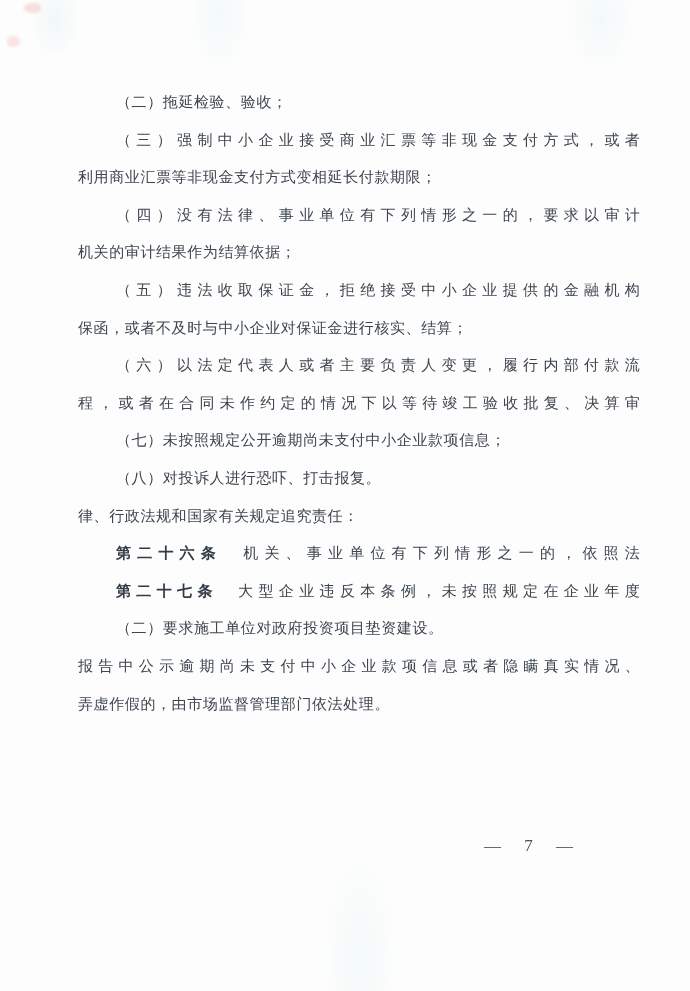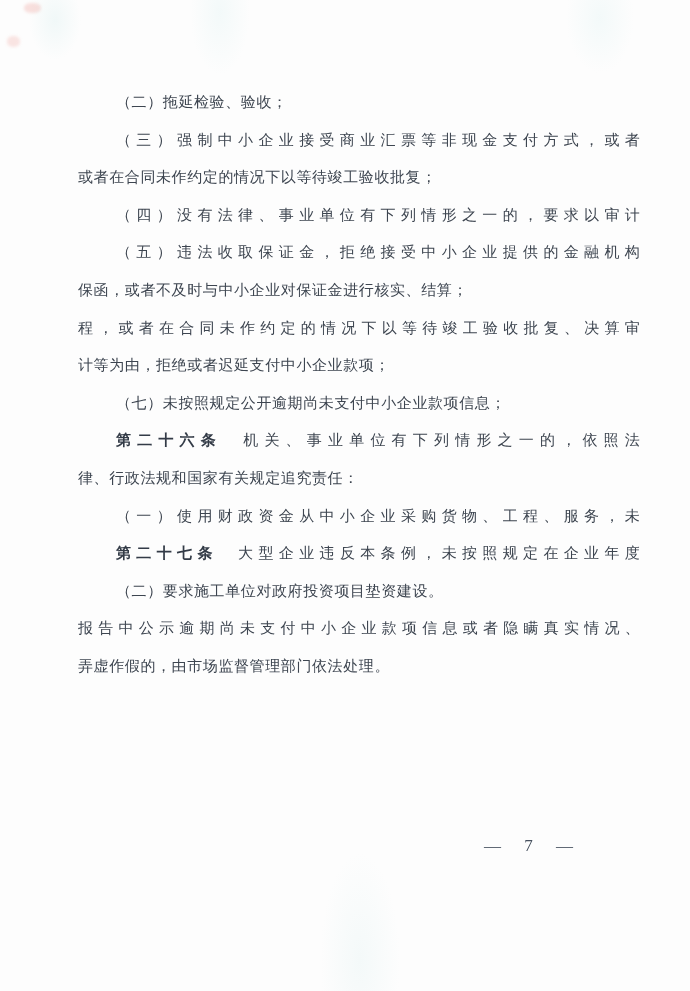--- a/index.html
+++ b/index.html
@@ -64,30 +64,31 @@
 </head>
 <body>
 
 <div class="page">
   <div class="scan-mark m1"></div>
   <div class="scan-mark m2"></div>
 
   <div class="text-block">
       <div class="line indent"><span class="run">（二）拖延检验、验收；</span></div>
       <div class="line indent fill"><span class="run">（三）强制中小企业接受商业汇票等非现金支付方式，或者</span></div>
-      <div class="line"><span class="run">或者在合同未作约定的情况下以等待竣工验收批复；</span></div>
+      <div class="line"><span class="run">利用商业汇票等非现金支付方式变相延长付款期限；</span></div>
       <div class="line indent fill"><span class="run">（四）没有法律、事业单位有下列情形之一的，要求以审计</span></div>
+      <div class="line"><span class="run">机关的审计结果作为结算依据；</span></div>
       <div class="line indent fill"><span class="run">（五）违法收取保证金，拒绝接受中小企业提供的金融机构</span></div>
       <div class="line"><span class="run">保函，或者不及时与中小企业对保证金进行核实、结算；</span></div>
+      <div class="line indent fill"><span class="run">（六）以法定代表人或者主要负责人变更，履行内部付款流</span></div>
       <div class="line fill"><span class="run">程，或者在合同未作约定的情况下以等待竣工验收批复、决算审</span></div>
-      <div class="line"><span class="run">计等为由，拒绝或者迟延支付中小企业款项；</span></div>
       <div class="line indent"><span class="run">（七）未按照规定公开逾期尚未支付中小企业款项信息；</span></div>
+      <div class="line indent"><span class="run">（八）对投诉人进行恐吓、打击报复。</span></div>
+      <div class="line"><span class="run">律、行政法规和国家有关规定追究责任：</span></div>
       <div class="line indent fill"><span class="run bold">第二十六条</span><span class="run">　机关、事业单位有下列情形之一的，依照法</span></div>
-      <div class="line"><span class="run">律、行政法规和国家有关规定追究责任：</span></div>
-      <div class="line indent fill"><span class="run">（一）使用财政资金从中小企业采购货物、工程、服务，未</span></div>
       <div class="line indent fill"><span class="run bold">第二十七条</span><span class="run">　大型企业违反本条例，未按照规定在企业年度</span></div>
       <div class="line indent"><span class="run">（二）要求施工单位对政府投资项目垫资建设。</span></div>
       <div class="line fill"><span class="run">报告中公示逾期尚未支付中小企业款项信息或者隐瞒真实情况、</span></div>
       <div class="line"><span class="run">弄虚作假的，由市场监督管理部门依法处理。</span></div>
     </div>
 
   <div class="page-number">— 7 —</div>
 </div>
 
 </body></html>

